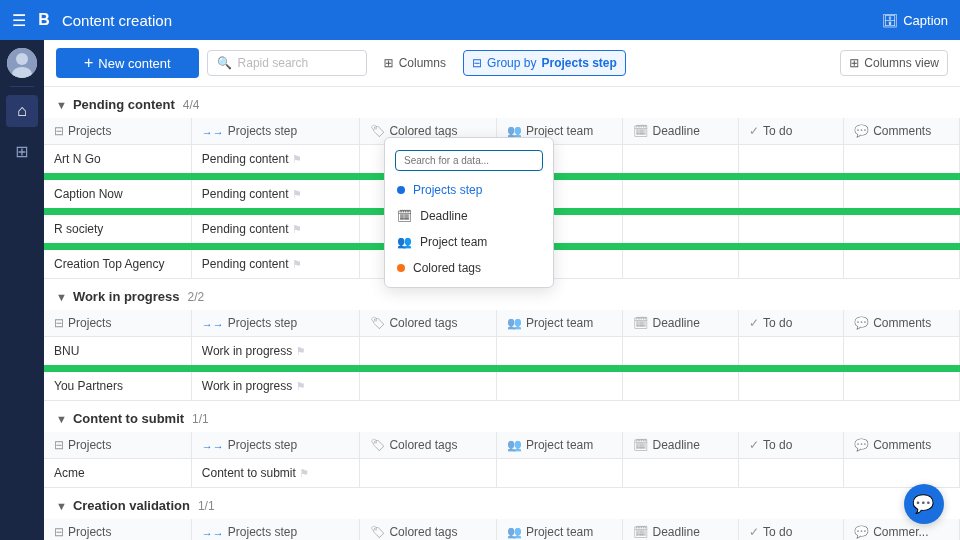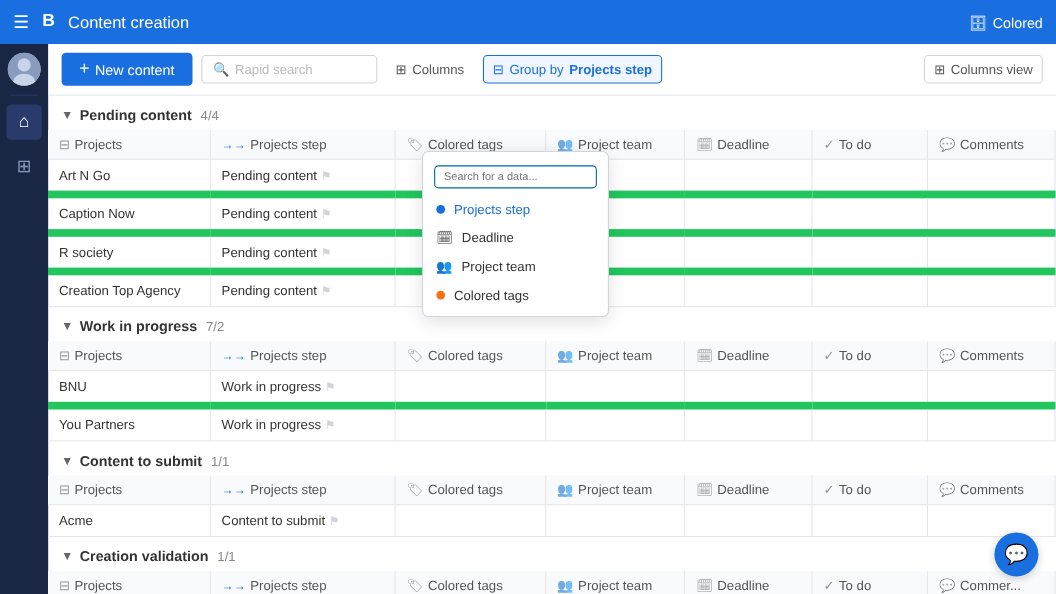--- a/index.html
+++ b/index.html
@@ -18,21 +18,21 @@
     .sidebar-avatar { width: 30px; height: 30px; border-radius: 50%; background: #ccc; overflow: hidden; }
     .sidebar-item { width: 32px; height: 32px; display: flex; align-items: center; justify-content: center; color: #8a9bc0; cursor: pointer; border-radius: 4px; font-size: 16px; }
     .sidebar-item.active { color: white; background: #2a3a6a; }
     .sidebar-divider { width: 24px; height: 1px; background: #2a3a6a; }
 
     
     .main { flex: 1; display: flex; flex-direction: column; overflow: hidden; background: white; }
 
     
     .toolbar { display: flex; align-items: center; gap: 8px; padding: 8px 12px; border-bottom: 1px solid #e5e7eb; background: white; flex-shrink: 0; }
-    .btn-new { background: #1a6fe0; color: white; border: none; border-radius: 4px; padding: 6px 16px; font-size: 13px; cursor: pointer; display: flex; align-items: center; gap: 5px; font-weight: 500; }
+    .btn-new { background: #1a6fe0; color: white; border: none; border-radius: 4px; padding: 6px 28px; font-size: 13px; cursor: pointer; display: flex; align-items: center; gap: 5px; font-weight: 500; }
     .btn-new:before { content: '+'; font-size: 16px; }
     .search-box { border: 1px solid #d1d5db; border-radius: 4px; padding: 5px 10px; font-size: 12px; width: 160px; color: #888; display: flex; align-items: center; gap: 5px; }
     .toolbar-btn { display: flex; align-items: center; gap: 5px; padding: 5px 8px; border: 1px solid transparent; border-radius: 4px; cursor: pointer; font-size: 12px; color: #555; }
     .group-by-btn { color: #1a6fe0; border-color: #1a6fe0; background: #eff6ff; }
     .columns-view-btn { margin-left: auto; border: 1px solid #d1d5db; }
 
     
     .content { flex: 1; overflow-y: auto; padding: 0; position: relative; }
 
     
@@ -77,21 +77,21 @@
   </style>
 </head>
 <body>
 
 <div class="topbar">
   <span class="topbar-hamburger">☰</span>
   <span class="topbar-logo">B</span>
   <span class="topbar-title">Content creation</span>
   <div class="topbar-archives">
     <span>🗄</span>
-    <span>Colored</span>
+    <span>Caption</span>
   </div>
 </div>
 
 <div class="layout">
 
   <div class="sidebar">
     <div class="sidebar-avatar">
       <svg width="30" height="30" viewBox="0 0 30 30">
           <rect width="30" height="30" fill="#8a9bc0"></rect>
           <circle cx="15" cy="11" r="6" fill="#c8d4e8"></circle>
@@ -206,21 +206,21 @@
               <td></td>
             </tr>
           </tbody>
         </table>
       </div>
 
       <div class="section">
         <div class="section-header">
           <span class="chevron">▼</span>
           <span>Work in progress</span>
-          <span class="section-count">7/2</span>
+          <span class="section-count">2/2</span>
         </div>
         <table class="table">
           <thead>
             <tr>
               <th class="col-projects"><span class="th-icon">⊟</span>Projects</th>
               <th class="col-step"><span class="step-arrow">→→</span>Projects step</th>
               <th class="col-tags"><span class="th-icon">🏷</span>Colored tags</th>
               <th class="col-team"><span class="th-icon">👥</span>Project team</th>
               <th class="col-deadline"><span class="th-icon">🗓</span>Deadline</th>
               <th class="col-todo"><span class="th-icon">✓</span>To do</th>

